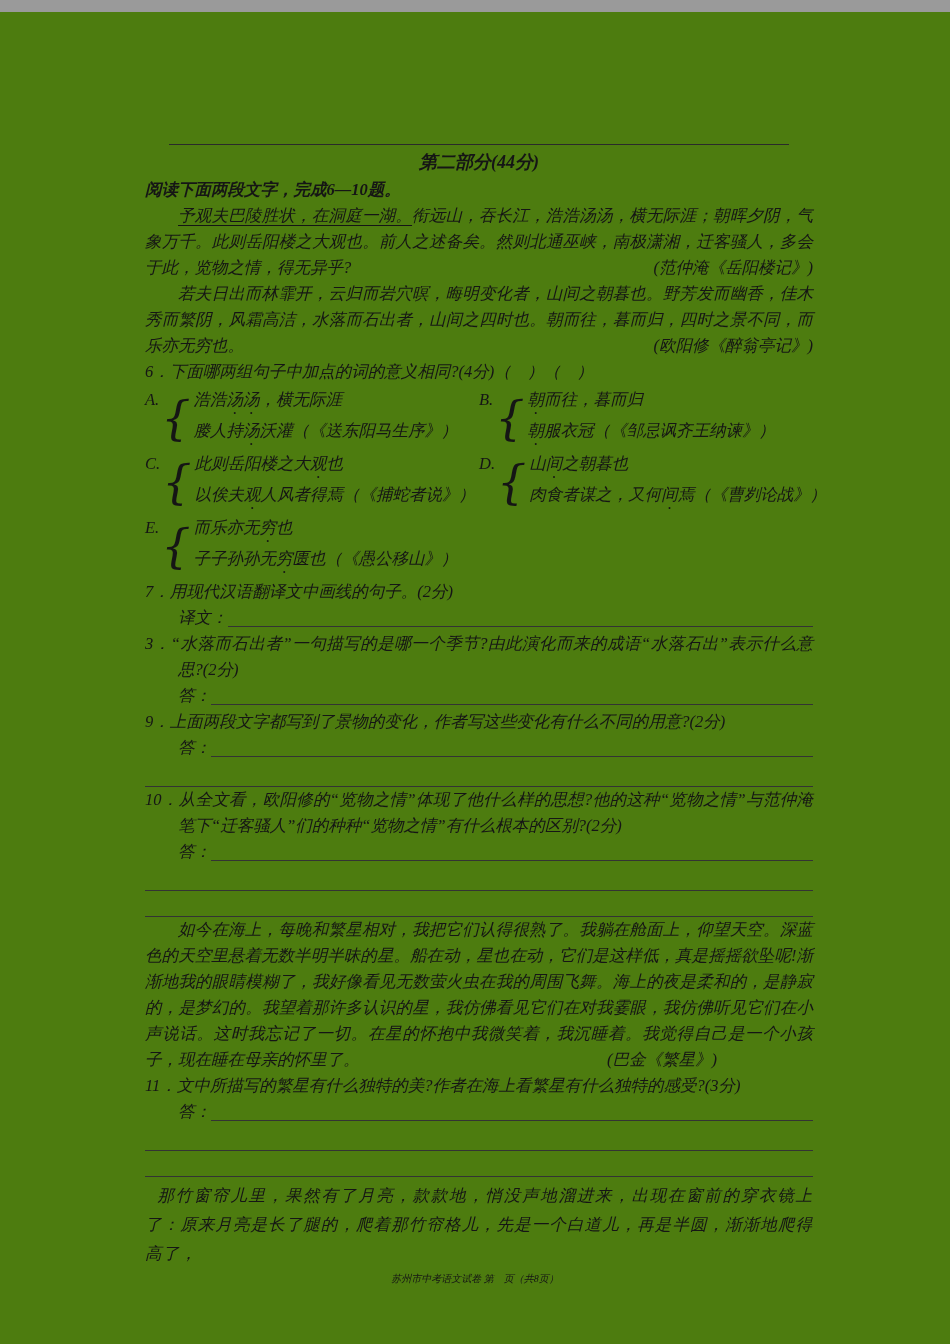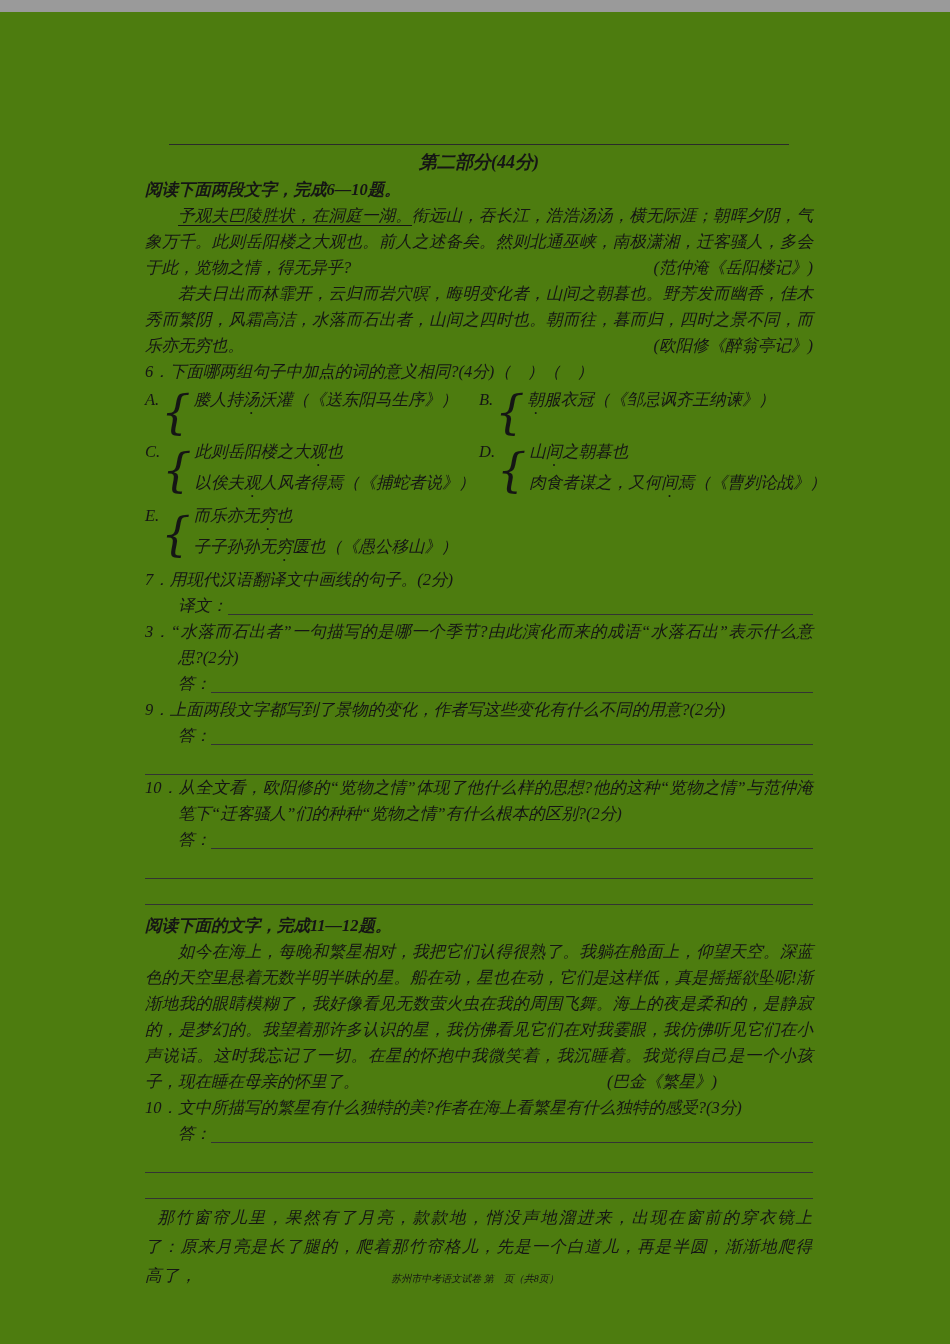--- a/index.html
+++ b/index.html
@@ -50,27 +50,29 @@
     <div class="para"><span class="underlined">予观夫巴陵胜状，在洞庭一湖。</span><span>衔远山，吞长江，浩浩汤汤，横无际涯；朝晖夕阴，气象万千。此则岳阳楼之大观也。前人之述备矣。然则北通巫峡，南极潇湘，迁客骚人，多会于此，览物之情，得无异乎?</span><span class="src">(范仲淹《岳阳楼记》)</span></div>
 
     <div class="para"><span>若夫日出而林霏开，云归而岩穴暝，晦明变化者，山间之朝暮也。野芳发而幽香，佳木秀而繁阴，风霜高洁，水落而石出者，山间之四时也。朝而往，暮而归，四时之景不同，而乐亦无穷也。</span><span class="src">(欧阳修《醉翁亭记》)</span></div>
 
     <div class="q">6．下面哪两组句子中加点的词的意义相同?(4分)（　）（　）</div>
     <div class="opts" id="q6-options">
         <div class="opt">
           <span class="opt-label">A.</span>
           <span class="brace">{</span>
           <div class="opt-lines">
+            <div class="opt-line"><span>浩</span><span>浩</span><span class="dot">汤</span><span class="dot">汤</span><span>，</span><span>横</span><span>无</span><span>际</span><span>涯</span></div>
             <div class="opt-line"><span>媵</span><span>人</span><span>持</span><span class="dot">汤</span><span>沃</span><span>灌</span><span>（</span><span>《</span><span>送</span><span>东</span><span>阳</span><span>马</span><span>生</span><span>序</span><span>》</span><span>）</span></div>
           </div>
         </div>
         <div class="opt">
           <span class="opt-label">B.</span>
           <span class="brace">{</span>
           <div class="opt-lines">
+            <div class="opt-line"><span class="dot">朝</span><span>而</span><span>往</span><span>，</span><span>暮</span><span>而</span><span>归</span></div>
             <div class="opt-line"><span class="dot">朝</span><span>服</span><span>衣</span><span>冠</span><span>（</span><span>《</span><span>邹</span><span>忌</span><span>讽</span><span>齐</span><span>王</span><span>纳</span><span>谏</span><span>》</span><span>）</span></div>
           </div>
         </div>
         <div class="opt">
           <span class="opt-label">C.</span>
           <span class="brace">{</span>
           <div class="opt-lines">
             <div class="opt-line"><span>此</span><span>则</span><span>岳</span><span>阳</span><span>楼</span><span>之</span><span>大</span><span class="dot">观</span><span>也</span></div>
             <div class="opt-line"><span>以</span><span>俟</span><span>夫</span><span class="dot">观</span><span>人</span><span>风</span><span>者</span><span>得</span><span>焉</span><span>（</span><span>《</span><span>捕</span><span>蛇</span><span>者</span><span>说</span><span>》</span><span>）</span></div>
           </div>
@@ -113,25 +115,24 @@
     <div class="fullline"></div>
 
     <div class="q">10．从全文看，欧阳修的“览物之情”体现了他什么样的思想?他的这种“览物之情”与范仲淹笔下“迁客骚人”们的种种“览物之情”有什么根本的区别?(2分)</div>
     <div class="ansrow">
       <span class="lbl">答：</span>
       <span class="blank"></span>
     </div>
     <div class="fullline"></div>
     <div class="fullline"></div>
 
-    <div class="heading sect2">阅读下面的文字，完成11—12题。</div>
 
     <div class="para"><span>如今在海上，每晚和繁星相对，我把它们认得很熟了。我躺在舱面上，仰望天空。深蓝色的天空里悬着无数半明半昧的星。船在动，星也在动，它们是这样低，真是摇摇欲坠呢!渐渐地我的眼睛模糊了，我好像看见无数萤火虫在我的周围飞舞。海上的夜是柔和的，是静寂的，是梦幻的。我望着那许多认识的星，我仿佛看见它们在对我霎眼，我仿佛听见它们在小声说话。这时我忘记了一切。在星的怀抱中我微笑着，我沉睡着。我觉得自己是一个小孩子，现在睡在母亲的怀里了。</span><span class="src src-offset">(巴金《繁星》)</span></div>
 
-    <div class="q">10．文中所描写的繁星有什么独特的美?作者在海上看繁星有什么独特的感受?(3分)</div>
+    <div class="q">11．文中所描写的繁星有什么独特的美?作者在海上看繁星有什么独特的感受?(3分)</div>
     <div class="ansrow">
       <span class="lbl">答：</span>
       <span class="blank"></span>
     </div>
     <div class="fullline"></div>
     <div class="fullline"></div>
 
     <div class="quote">那竹窗帘儿里，果然有了月亮，款款地，悄没声地溜进来，出现在窗前的穿衣镜上了：原来月亮是长了腿的，爬着那竹帘格儿，先是一个白道儿，再是半圆，渐渐地爬得高了，</div>
 
   </div>

